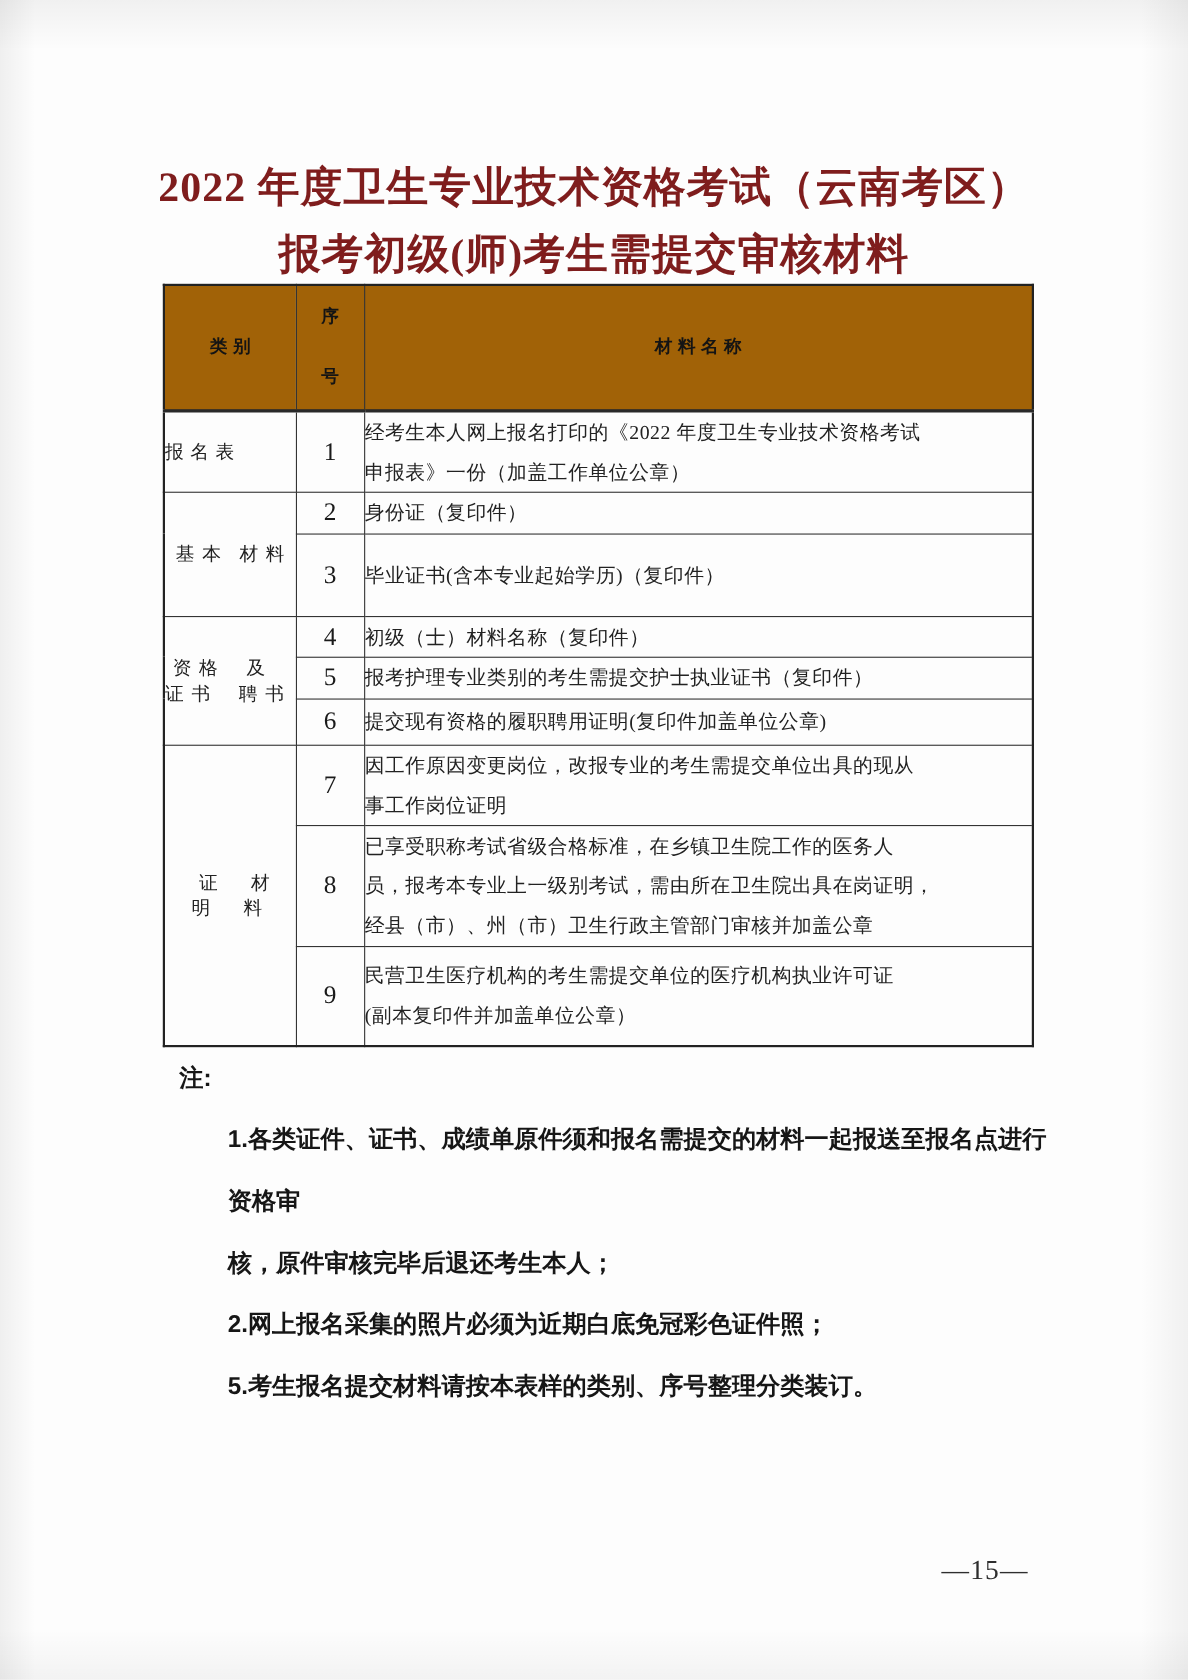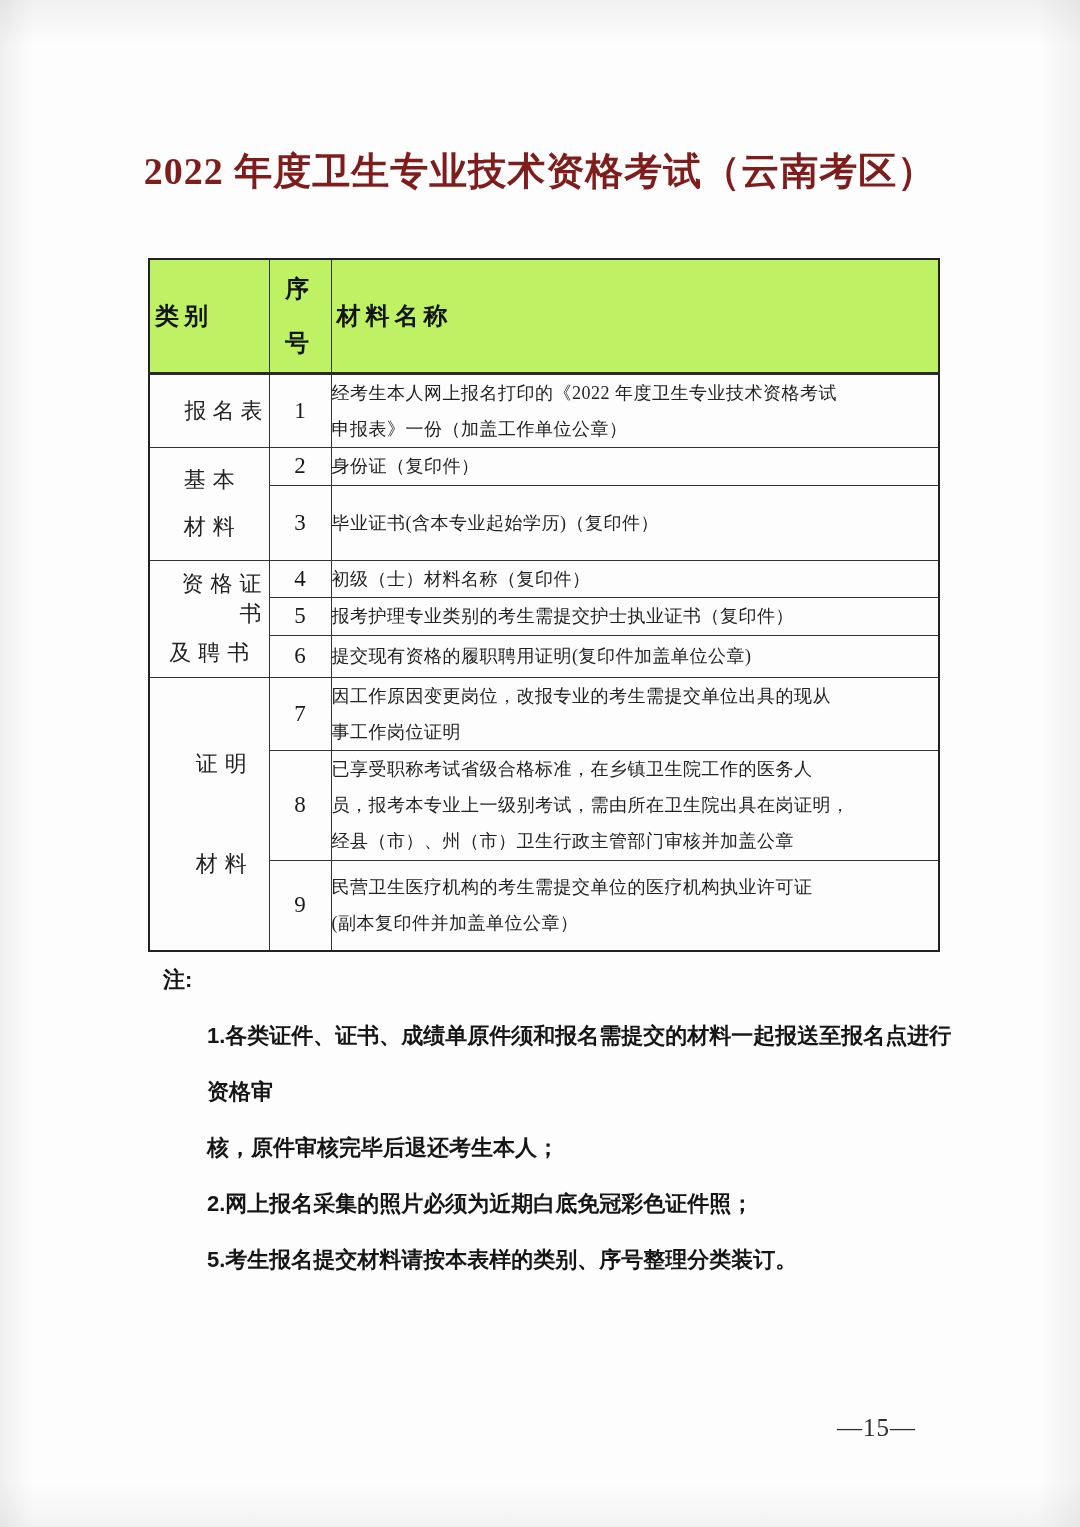--- a/index.html
+++ b/index.html
@@ -40,48 +40,48 @@
   table.materials col.c2 { width: 62px; }
   table.materials col.c3 { width: 608px; }
   table.materials th, table.materials td {
     border: 1.6px solid #343434;
     padding: 0;
     vertical-align: middle;
   }
   table.materials { border: 2.5px solid #222; }
   tr.hrow { height: 114px; }
   tr.hrow th {
-    background: #bef264;
+    background: #a16207;
     border-bottom: 3px solid #2a2a2a;
     font-weight: 700;
-    font-size: 24px;
+    font-size: 16px;
     color: #141414;
-    text-align: left;
+    text-align: center;
   }
   .th-inner { letter-spacing: 5px; text-indent: 5px; }
   .th-stack {
     width: 30px; margin: 0 auto;
     line-height: 54px;
     word-break: break-all;
     letter-spacing: 0; text-indent: 0;
   }
   tr.r1 { height: 73px; }
   tr.r2 { height: 38px; }
   tr.r3 { height: 75px; }
   tr.r4 { height: 37px; margin-left: 28px; }
   tr.r5 { height: 38px; }
   tr.r6 { height: 42px; }
   tr.r7 { height: 72px; }
   tr.r8 { height: 110px; }
   tr.r9 { height: 91px; }
 
-  td.cat { text-align: right; font-size: 22px; color: #222; }
+  td.cat { text-align: left; font-size: 17px; color: #222; }
   .cat-single { letter-spacing: 6px; text-indent: 6px; }
   .cat-box {
-    display: flex; flex-direction: column;
+    display: flex; flex-direction: row;
     justify-content: space-evenly; align-items: center;
   }
   .cat-box span { letter-spacing: 7px; text-indent: 7px; display: block; }
   .cat-h2 { height: 111px; }
   .cat-h3 { height: 115px; }
   .cat-h4 { height: 271px; margin-left: 24px; }
 
   td.seq {
     text-align: center;
     font-size: 23px;
@@ -106,34 +106,35 @@
     font-weight: 700;
     font-size: 22px;
     line-height: 56px;
     color: #161616;
   }
   .notes .note-item { white-space: pre-wrap; margin-left: 44px; }
 
   
   .page-number {
     position: absolute;
-    top: 1414px; right: 164px;
+    top: 1414px; right: 145px;
     font-size: 25px;
     letter-spacing: 1px;
     color: #2e2e2e;
     text-align: center;
   }
 </style>
 </head>
 <body>
 
 <div class="page">
 
   <div class="doc-title">
     <div>2022 年度卫生专业技术资格考试（云南考区）</div>
+    <div>报考初级(师)考生需提交审核材料</div>
   </div>
 
   <table class="materials">
     <colgroup>
         <col class="c1">
         <col class="c2">
         <col class="c3">
       </colgroup>
     <thead>
       <tr class="hrow">

